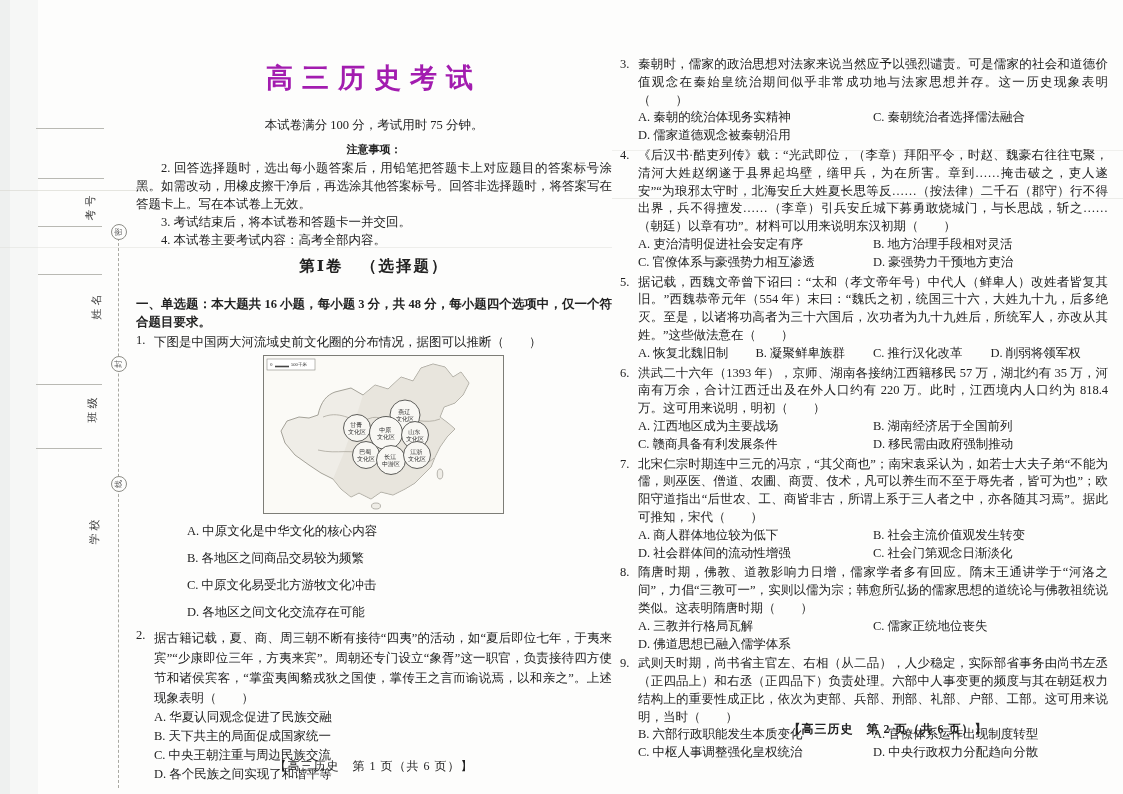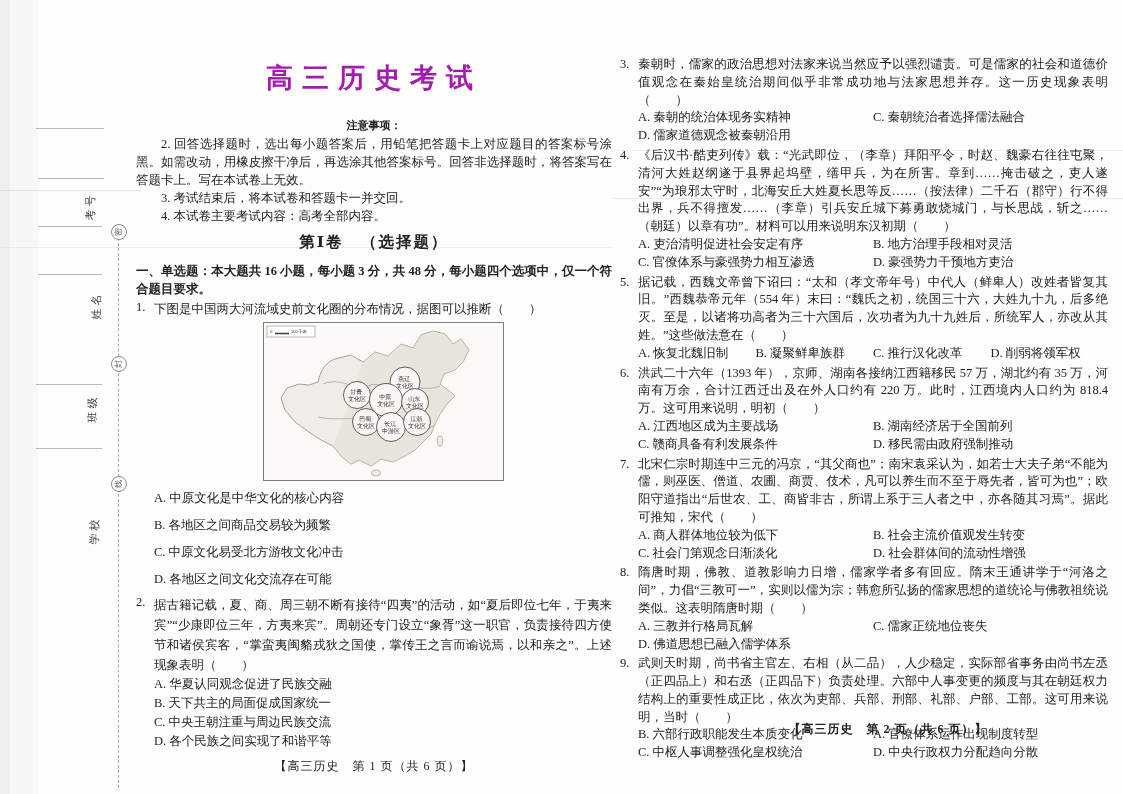--- a/index.html
+++ b/index.html
@@ -24,32 +24,32 @@
 
   
   .page-left{position:absolute;left:136px;top:60px;width:476px;font-size:12.5px;}
   .page-right{position:absolute;left:620px;top:56px;width:488px;font-size:12.5px;line-height:17.8px;}
 
   .exam-title{font-size:27px;font-weight:bold;text-align:center;letter-spacing:9px;
     margin:0 0 20px 0;color:#a21caf;}
   .exam-subtitle{text-align:center;margin:0 0 6px 0;line-height:18px;}
   .notice-title{font-weight:bold;font-size:11px;line-height:19px;margin:0;text-align:center;}
   .notice-item{margin:0;text-indent:2em;line-height:18px;text-align:justify;}
-  .section-title{font-weight:bold;font-size:15.5px;text-align:center;margin:7px 0 9px 0;letter-spacing:2px;}
+  .section-title{font-weight:bold;font-size:15.5px;text-align:center;margin:7px 0 18px 0;letter-spacing:2px;}
   .section-intro{font-weight:bold;line-height:18px;text-align:justify;margin:0 0 2px 0;}
 
   .q{display:flex;margin:0 0 2px 0;}
   .qn{flex:none;width:18px;}
   .qb{flex:1;min-width:0;}
   .stem{text-align:justify;}
   .page-left .stem{line-height:19px;}
   .opts2{display:grid;grid-template-columns:50% 50%;}
   .opts4{display:flex;}
   .opts4>div{width:25%;}
-  .opts-sp1>div{line-height:27px;}
+  .opts-sp1>div{line-height:27px;margin-left:33px;}
   .opts-sp2>div{line-height:19px;}
 
   .map-wrap{margin:3px auto 4px auto;width:241px;}
   .map-wrap svg{display:block;}
 
   .page-footer{position:absolute;text-align:center;font-size:12px;color:#222;letter-spacing:1px;}
   .footer-1{left:136px;top:758px;width:476px;}
   .footer-2{left:644px;top:721px;width:488px;font-weight:bold;}
 </style>
 </head>
@@ -76,20 +76,21 @@
   <div class="margin-label" style="left:60px;top:401px;width:64px;text-align:center;">班级</div>
   <div class="margin-label" style="left:62px;top:523px;width:64px;text-align:center;">学校</div>
 
   <div class="seal-line"></div>
   <div class="seal-char" style="top:224px;">密</div>
   <div class="seal-char" style="top:356px;">封</div>
   <div class="seal-char" style="top:476px;">线</div>
 
   <div class="page-left">
     <h1 class="exam-title">高三历史考试</h1>
+    <p class="exam-subtitle">本试卷满分 100 分，考试用时 75 分钟。</p>
     <p class="notice-title">注意事项：</p>
     <p class="notice-item">2. 回答选择题时，选出每小题答案后，用铅笔把答题卡上对应题目的答案标号涂黑。如需改动，用橡皮擦干净后，再选涂其他答案标号。回答非选择题时，将答案写在答题卡上。写在本试卷上无效。</p>
     <p class="notice-item">3. 考试结束后，将本试卷和答题卡一并交回。</p>
     <p class="notice-item">4. 本试卷主要考试内容：高考全部内容。</p>
 
     <div class="section-title">第Ⅰ卷　（选择题）</div>
     <div class="section-intro">一、单选题：本大题共 16 小题，每小题 3 分，共 48 分，每小题四个选项中，仅一个符合题目要求。</div>
 
     <div class="q">
       <span class="qn">1.</span>
@@ -242,22 +243,22 @@
       </div>
     </div>
 
     <div class="q">
       <span class="qn">7.</span>
       <div class="qb">
         <div class="stem">北宋仁宗时期连中三元的冯京，“其父商也”；南宋袁采认为，如若士大夫子弟“不能为儒，则巫医、僧道、农圃、商贾、伎术，凡可以养生而不至于辱先者，皆可为也”；欧阳守道指出“后世农、工、商皆非古，所谓上系于三人者之中，亦各随其习焉”。据此可推知，宋代（　　）</div>
         <div class="opts2">
           <div>A. 商人群体地位较为低下</div>
           <div>B. 社会主流价值观发生转变</div>
+          <div>D. 社会群体间的流动性增强</div>
           <div>C. 社会门第观念日渐淡化</div>
-          <div>D. 社会群体间的流动性增强</div>
         </div>
       </div>
     </div>
 
     <div class="q">
       <span class="qn">8.</span>
       <div class="qb">
         <div class="stem">隋唐时期，佛教、道教影响力日增，儒家学者多有回应。隋末王通讲学于“河洛之间”，力倡“三教可一”，实则以儒为宗；韩愈所弘扬的儒家思想的道统论与佛教祖统说类似。这表明隋唐时期（　　）</div>
         <div class="opts2">
           <div>A. 三教并行格局瓦解</div>

